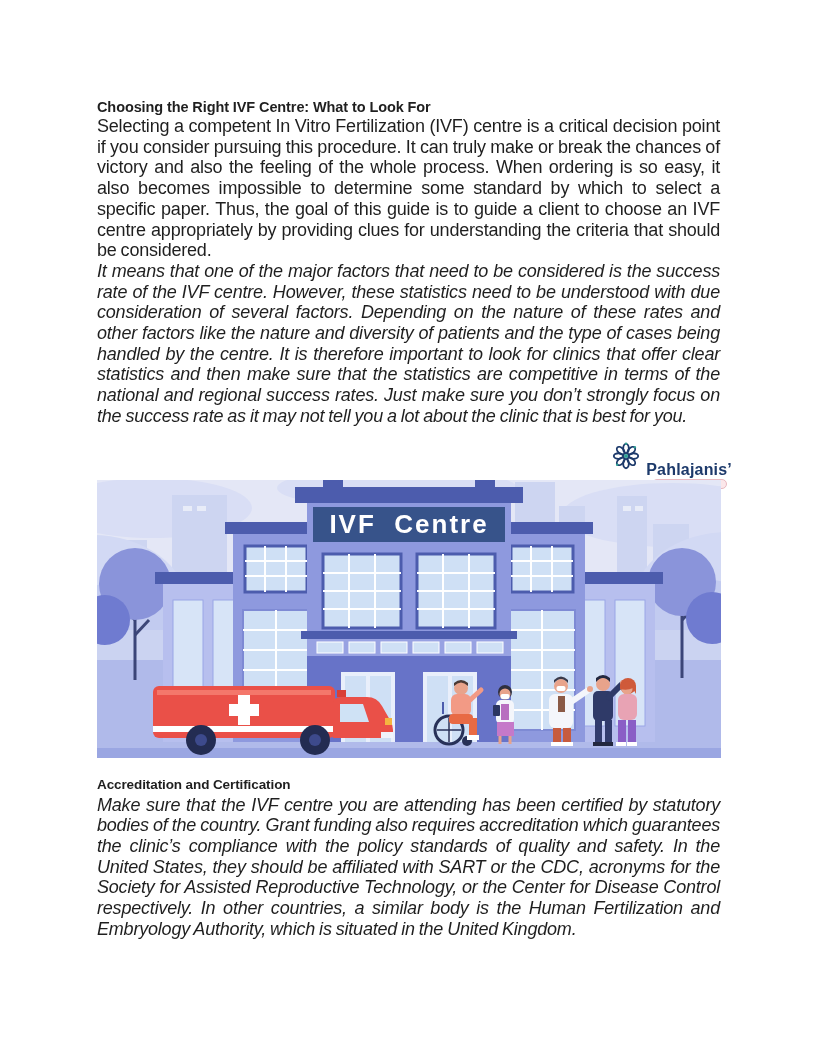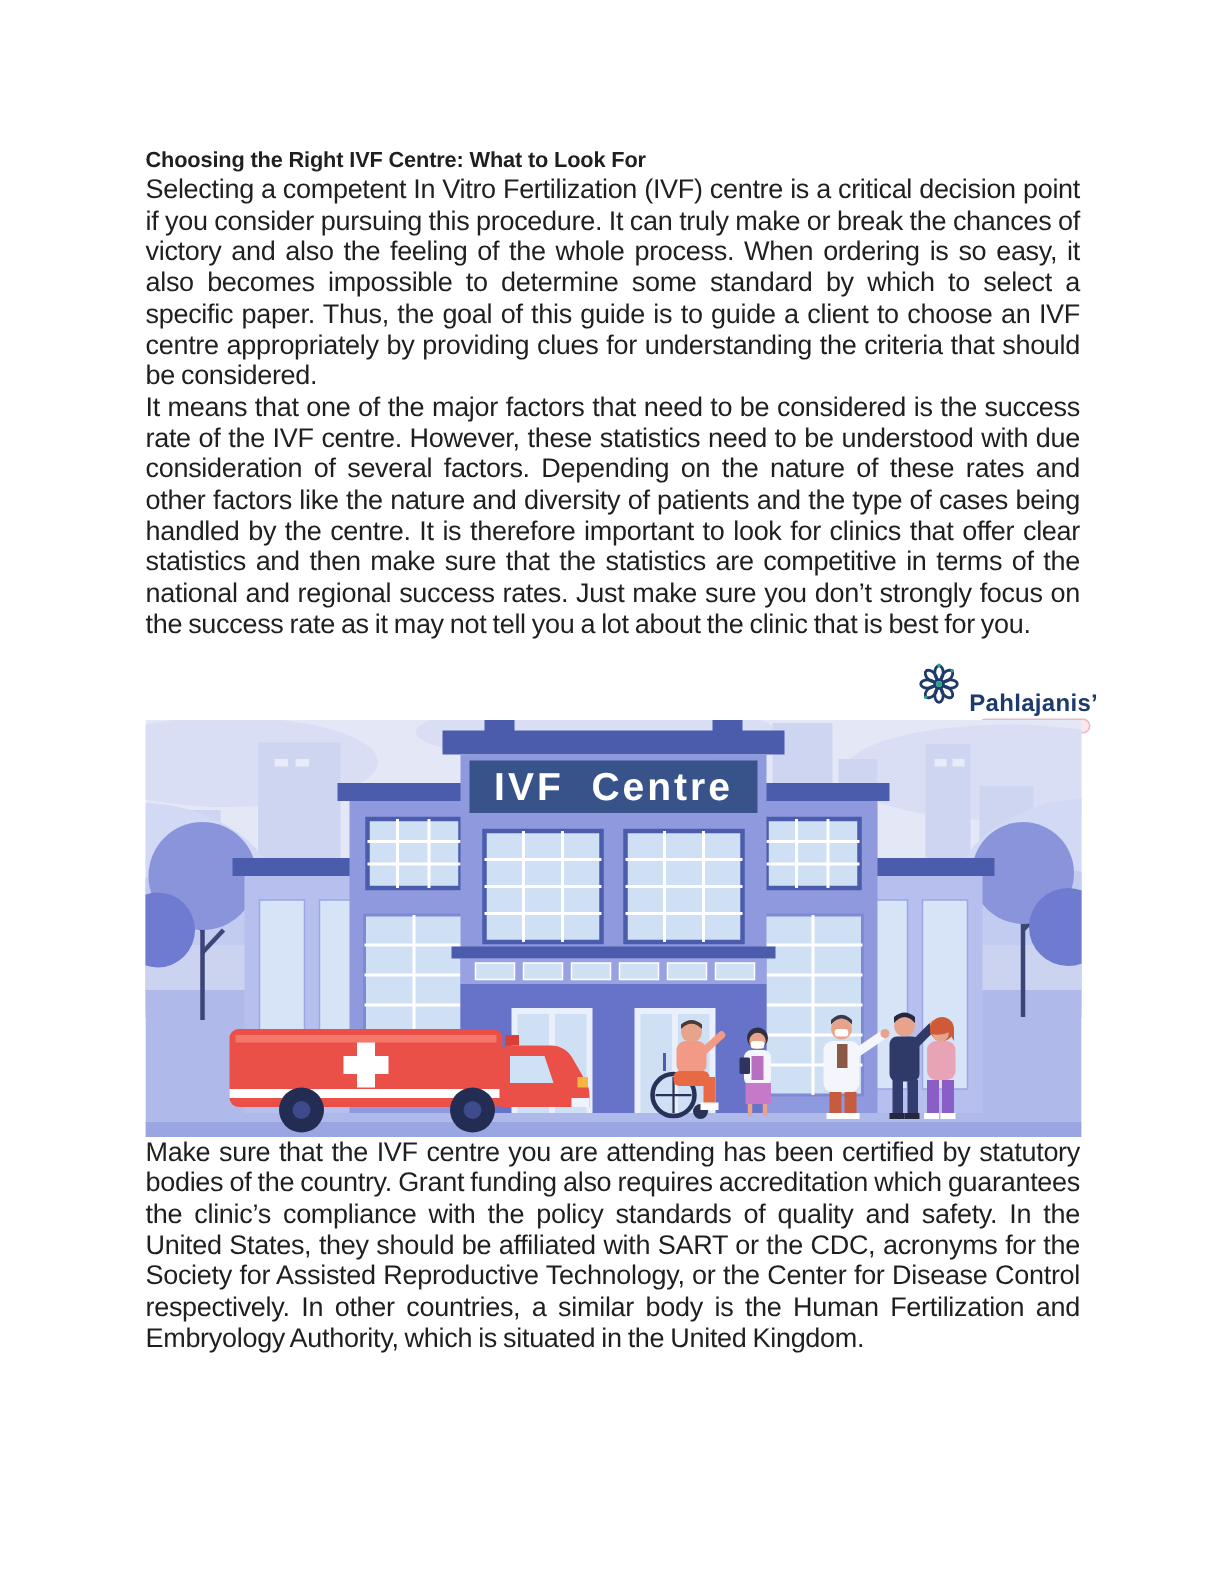--- a/index.html
+++ b/index.html
@@ -10,21 +10,21 @@
   }
   .page{position:absolute;inset:0;padding:98px 96px 0 97px;box-sizing:border-box;}
   .doc-title{font-size:14.5px;font-weight:bold;margin:0;line-height:18px;letter-spacing:-0.1px;}
   p.body-text{
     font-size:18px;line-height:20.7px;text-align:justify;
     letter-spacing:-0.2px;word-spacing:-0.8px;margin:0;
   }
   .p-intro{margin-top:51px;}
   .sec-heading{font-size:13.5px;font-weight:bold;margin:14px 0 0 0;line-height:20px;letter-spacing:-0.1px;}
   .sec-heading.after-figure{margin-top:17px;}
-  .after-heading{margin-top:13px;}
+  .after-heading{margin-top:13px;font-style:italic;}
   figure.figure-block{margin:10px 0 0 0;padding:0;}
   .logo-row{display:flex;justify-content:flex-end;align-items:center;gap:5px;height:38px;margin-right:-12px;}
   .logo-text-wrap{display:flex;flex-direction:column;align-items:center;margin-top:38px;}
   .logo-name{font-size:16px;font-weight:bold;color:#1d3a6b;letter-spacing:0.2px;line-height:17px;}
   .logo-tagline{
     font-size:6px;font-weight:bold;color:#b23a48;background:#fbe7ea;
     border:1px solid #e8b9c0;border-radius:6px;padding:1px 7px;margin-top:1px;letter-spacing:0.5px;
   }
   svg.scene{display:block;width:624px;height:278px;margin-top:5px;}
   .sign-label{font:bold 26px "Liberation Sans", sans-serif;letter-spacing:2px;}
@@ -304,16 +304,17 @@
           <rect x="521" y="214" width="19" height="26" rx="6" fill="#e8a3b4"></rect>
           <rect x="521" y="240" width="8" height="24" fill="#8a5ec6"></rect>
           <rect x="531" y="240" width="8" height="24" fill="#8a5ec6"></rect>
           <rect x="519" y="262" width="10" height="4" fill="#ffffff"></rect>
           <rect x="530" y="262" width="10" height="4" fill="#ffffff"></rect>
         </g>
       </g>
     </svg>
   </figure>
 
+  <h2 class="sec-heading after-figure">Accreditation and Certification</h2>
 
   <p class="body-text after-heading">Make sure that the IVF centre you are attending has been certified by statutory bodies of the country. Grant funding also requires accreditation which guarantees the clinic’s compliance with the policy standards of quality and safety. In the United States, they should be affiliated with SART or the CDC, acronyms for the Society for Assisted Reproductive Technology, or the Center for Disease Control respectively. In other countries, a similar body is the Human Fertilization and Embryology Authority, which is situated in the United Kingdom.</p>
 
 </div>
 
 </body></html>

